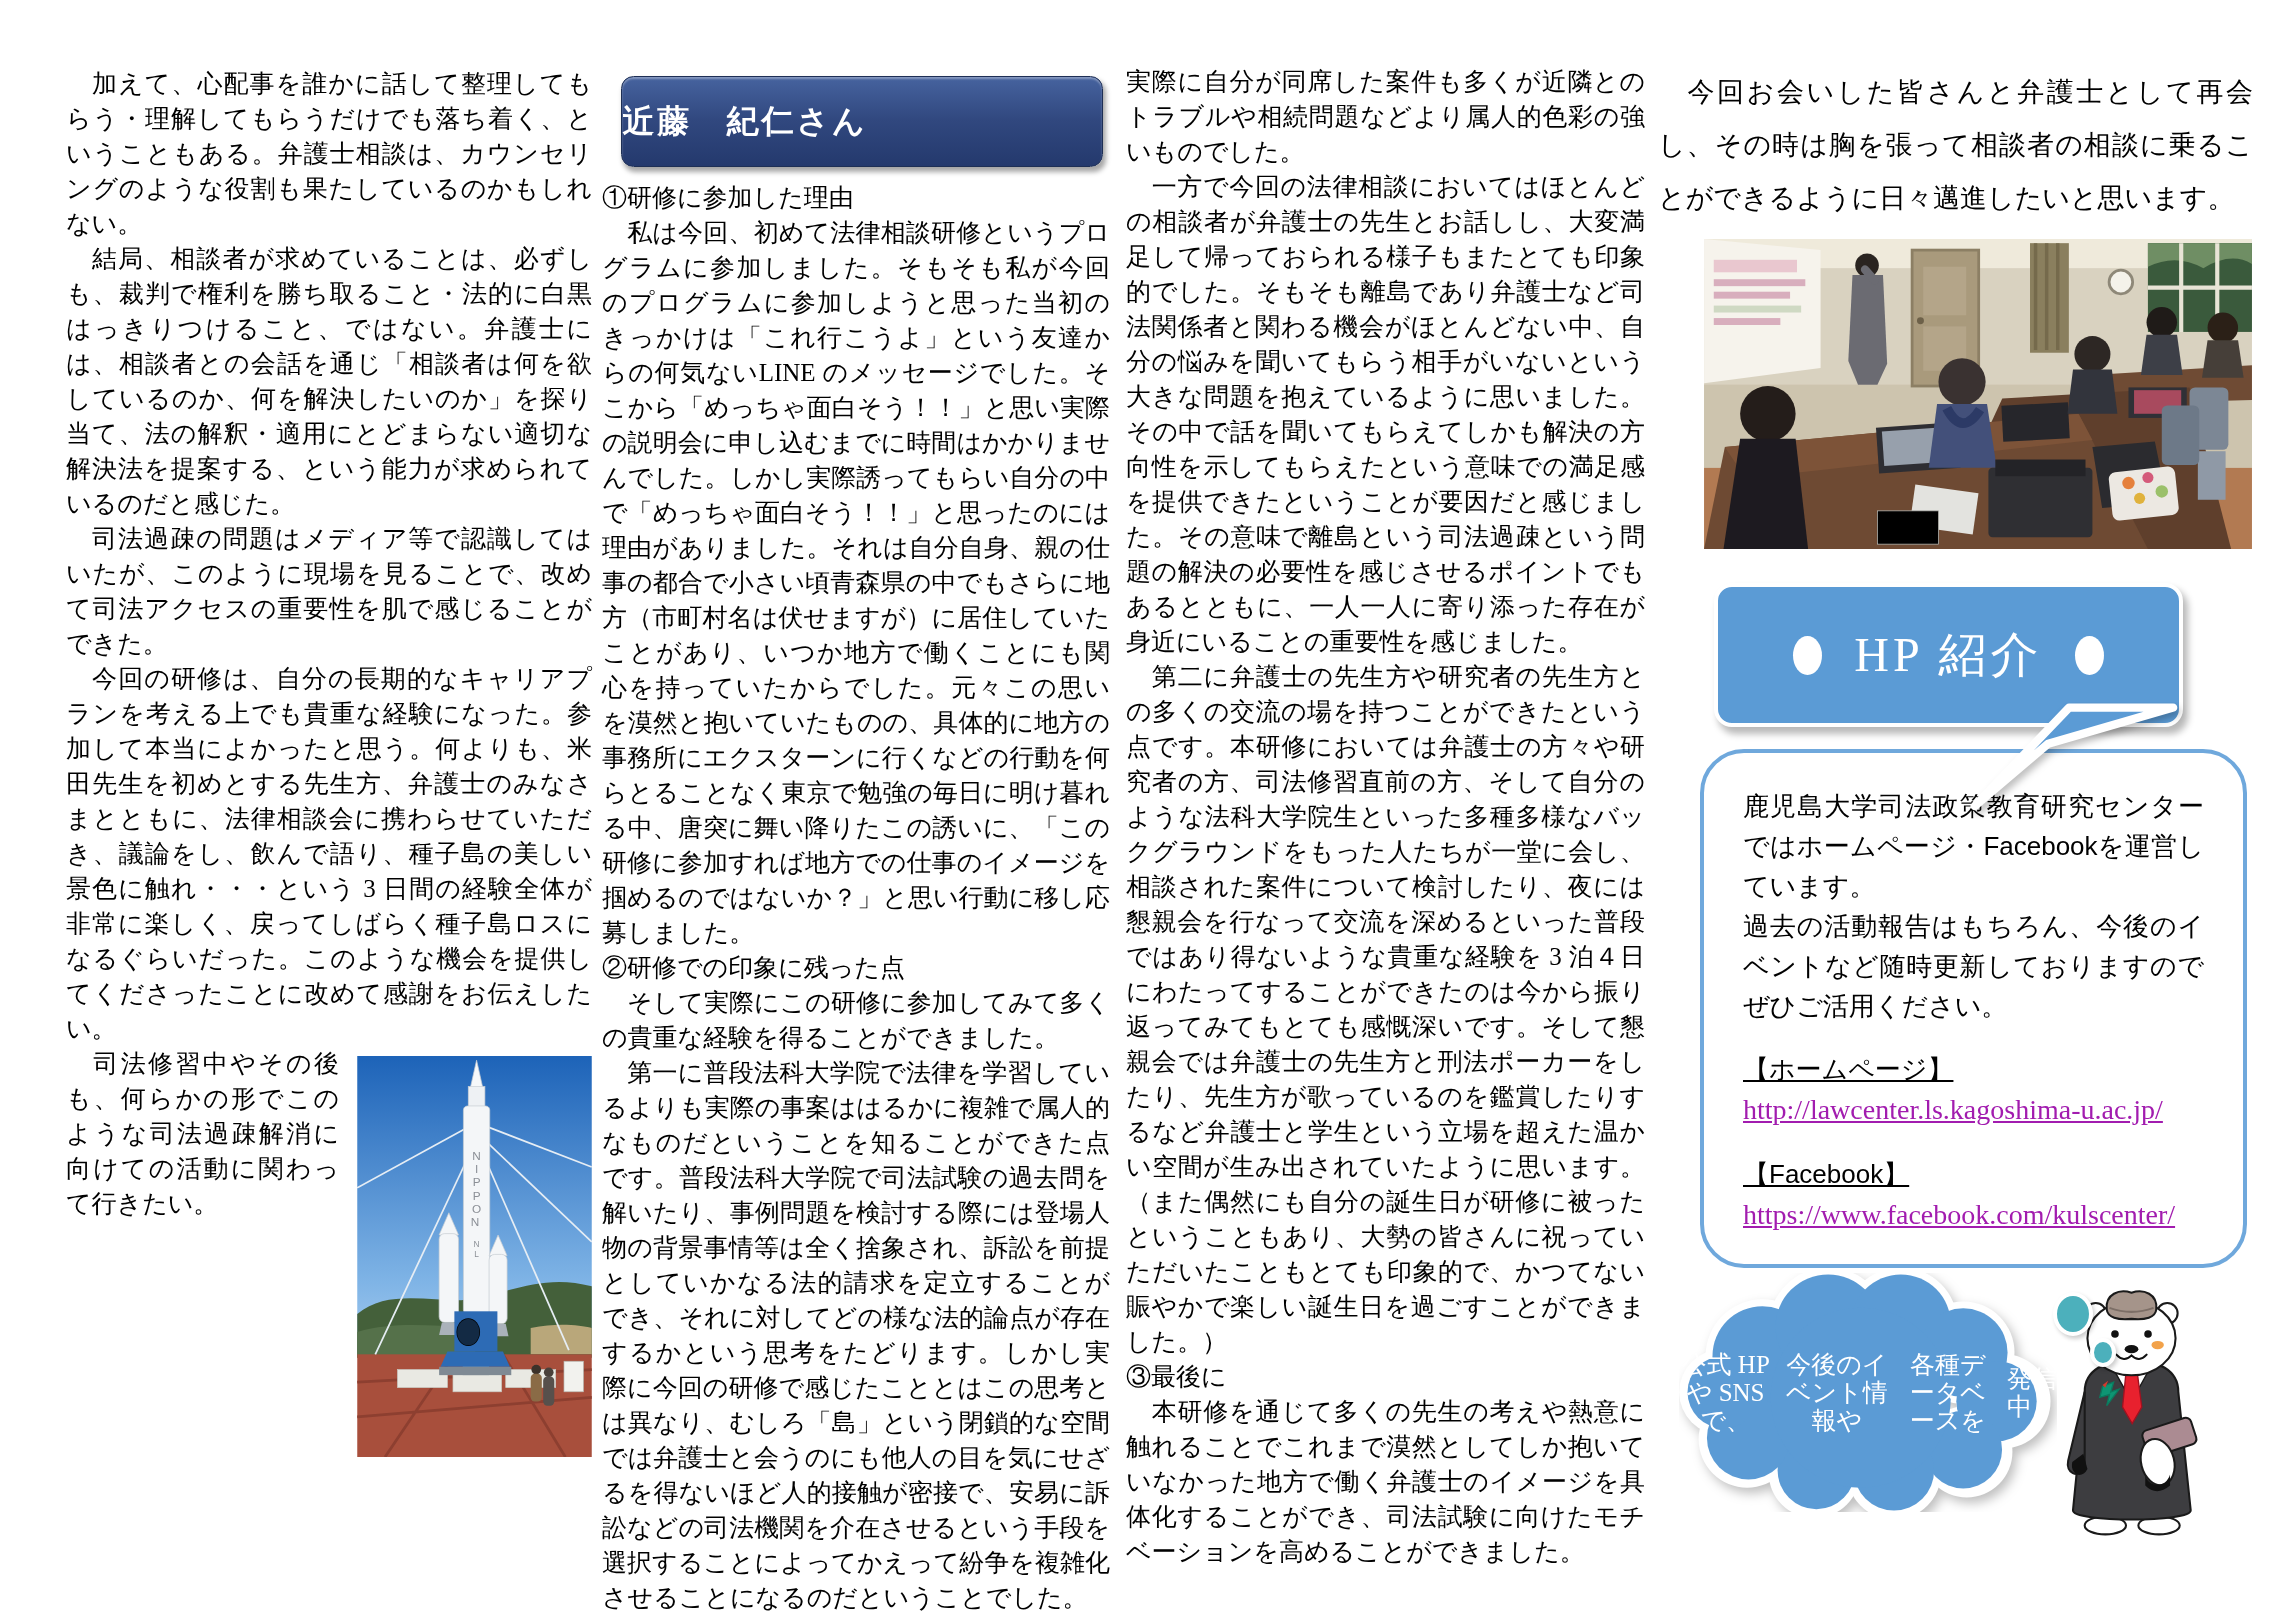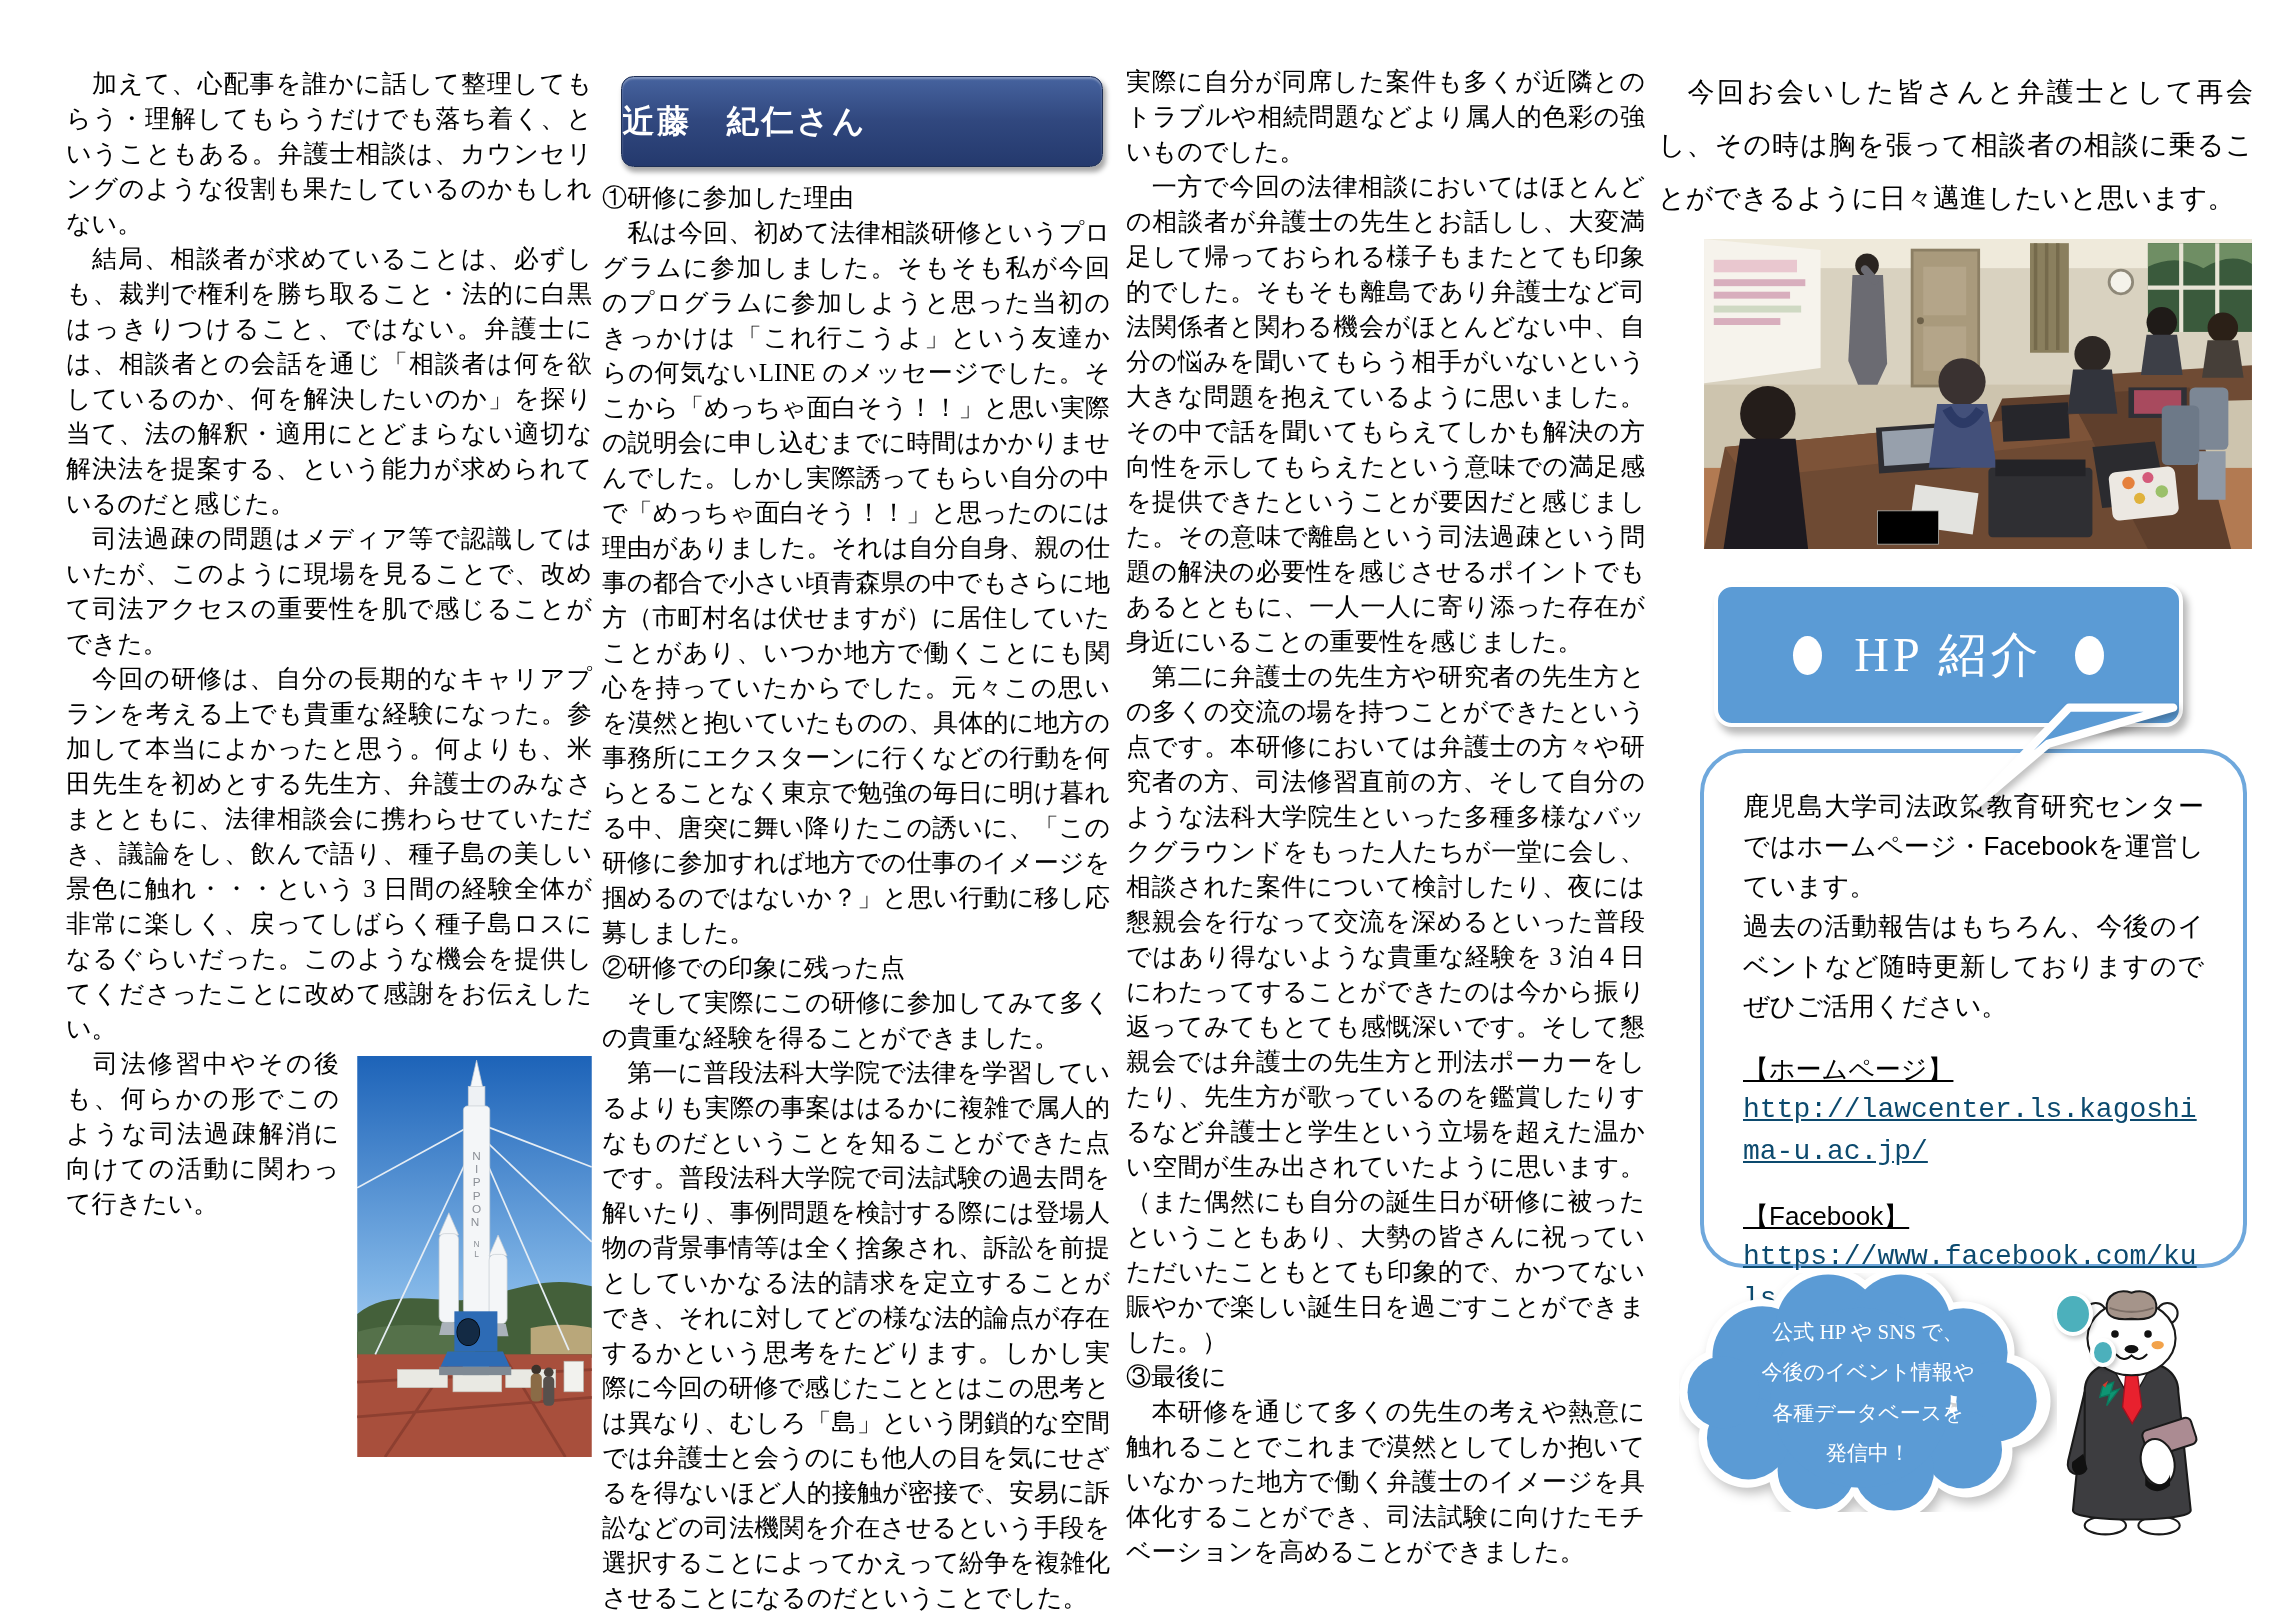--- a/index.html
+++ b/index.html
@@ -47,29 +47,29 @@
 
   
   #info-box{
     position:absolute;left:1700px;top:749px;width:547px;height:519px;box-sizing:border-box;
     border:4.9px solid #6fa8dc;border-radius:44px;background:#ffffff;
     padding:33px 39px 0 39px;z-index:2;
     font-family:"Liberation Sans","DejaVu Sans",sans-serif;
     font-size:26px;line-height:40px;text-align:justify;
   }
   #info-box .label{margin-top:23px;text-decoration:underline;}
-  #info-box a{color:#0c4a6e;text-decoration:underline;word-break:break-all;display:block;
-    font-family:Liberation Mono, monospace;font-size:28px;line-height:42px;text-align:left;}
+  #info-box a{color:#a21caf;text-decoration:underline;word-break:break-all;display:block;
+    font-family:Liberation Serif, serif;font-size:28px;line-height:42px;text-align:left;}
 
   
   #cloud{position:absolute;left:1679px;top:1273px;width:378px;height:239px;z-index:3;}
   #cloud svg{position:absolute;inset:0;width:100%;height:100%;}
   .cloud-text{
-    position:absolute;inset:0;display:flex;flex-direction:column;align-items:center;justify-content:center;
-    gap:12.5px;color:#ffffff;font-size:21px;line-height:28px;text-align:center;z-index:2;
+    position:absolute;inset:0;display:flex;flex-direction:row;align-items:center;justify-content:center;
+    gap:12.5px;color:#ffffff;font-size:25px;line-height:28px;text-align:center;z-index:2;
   }
   .thought-dot{position:absolute;border-radius:50%;background:#4cb0bc;border:4.2px solid #ffffff;
     box-shadow:2.1px 2.8px 4.2px rgba(0,0,0,.2);z-index:3;}
   #dot-large{left:2053px;top:1292px;width:32px;height:36px;}
   #dot-small{left:2090px;top:1338px;width:18px;height:21px;}
 
   
   #bear{position:absolute;left:2042px;top:1285px;width:179px;height:255px;z-index:2;}
   #bear svg{display:block;width:100%;height:100%;}
 </style>

